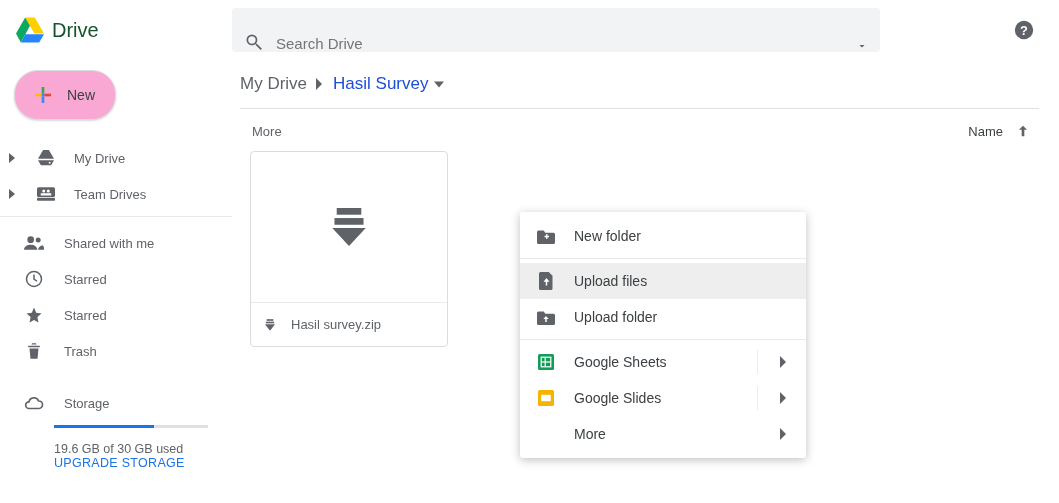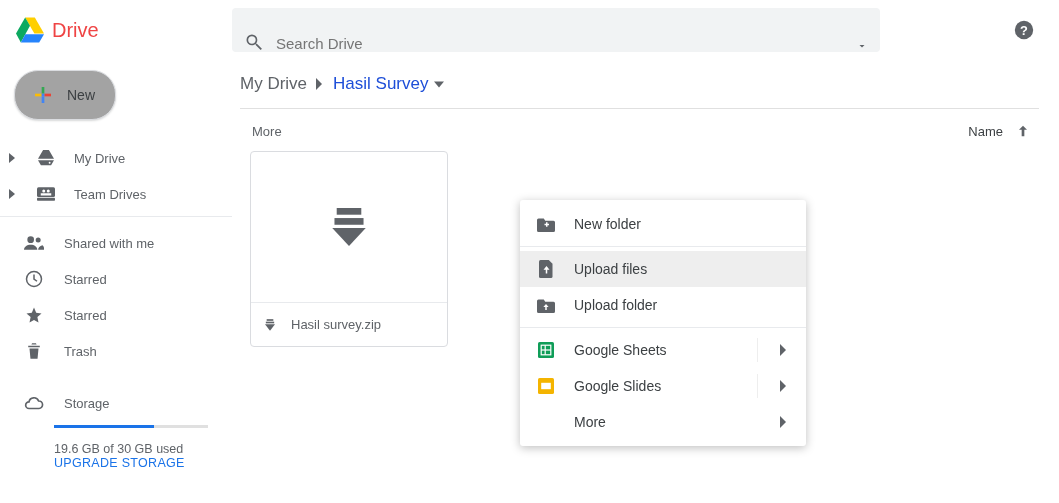--- a/index.html
+++ b/index.html
@@ -1,27 +1,27 @@
 <!DOCTYPE html>
 <html><head>
 <meta charset="utf-8">
 <style>
   * { box-sizing: border-box; margin: 0; padding: 0; }
   body { font-family: Arial, sans-serif; font-size: 13px; color: #5f6368; background: #fff; width: 1059px; height: 503px; overflow: hidden; position: relative; }
   .header { display: flex; align-items: center; height: 60px; padding: 0 16px; }
   .logo { display: flex; align-items: center; gap: 8px; width: 216px; }
-  .logo-text { font-size: 20px; color: #ef4444; font-weight: 400; }
+  .logo-text { font-size: 20px; color: #14532d; font-weight: 400; }
   .searchbar { flex: 1; max-width: 648px; background: #f1f3f4; border-radius: 4px; height: 44px; display: flex; align-items: flex-end; padding: 0 12px; }
   .searchbar .sicon { color: #5f6368; }
   .searchbar input { flex: 1; border: none; background: transparent; font-size: 15px; margin-left: 12px; outline: none; color: #5f6368; }
   .searchbar .dd { color: #5f6368; }
   .help-btn { margin-left: auto; margin-right: 8px; }
   .layout { display: flex; }
   .sidebar { width: 232px; padding-top: 10px; }
-  .new-btn { display: inline-flex; align-items: center; gap: 12px; background: #a3a3a3; border: 1px solid #dadce0; border-radius: 24px; padding: 12px 20px 12px 16px; margin-left: 14px; box-shadow: 0 1px 2px rgba(60,64,67,.2); cursor: pointer; }
+  .new-btn { display: inline-flex; align-items: center; gap: 12px; background: #f9a8d4; border: 1px solid #dadce0; border-radius: 24px; padding: 12px 20px 12px 16px; margin-left: 14px; box-shadow: 0 1px 2px rgba(60,64,67,.2); cursor: pointer; }
   .new-btn span.lbl { font-size: 14px; color: #3c4043; font-weight: 500; }
   .nav { margin-top: 20px; }
   .nav-item { display: flex; align-items: center; gap: 18px; padding: 8px 16px 8px 8px; height: 36px; cursor: pointer; }
   .nav-item .tri { width: 10px; display:flex; justify-content:center;}
   .nav-item .ic { width: 20px; display: flex; justify-content: center; }
   .nav-item .txt { font-size: 13px; color: #5f6368; }
   .divider { height: 1px; background: #e8eaed; margin: 4px 0 8px 0; }
   .nav-item.noarrow { padding-left: 24px; gap: 20px; }
   .storage-block { padding-left: 54px; padding-right: 24px; margin-top: 4px; }
   .storage-bar { height: 3px; background: #e0e0e0; position: relative; margin-bottom: 14px; }
@@ -32,21 +32,21 @@
   .breadcrumb { display: flex; align-items: center; gap: 8px; padding: 6px 0 14px 0; border-bottom: 1px solid #e0e0e0; font-size: 17px; color: #5f6368; }
   .breadcrumb .cur { display:flex; align-items:center; gap:6px; color: #1d4ed8; cursor:pointer;}
   .breadcrumb .root { cursor:pointer; }
   .toolbar { display: flex; align-items: center; justify-content: space-between; padding: 14px 8px 12px 12px; }
   .section-label { font-size: 13px; color: #5f6368; font-weight: 500; }
   .sortctl { display:flex; align-items:center; gap:12px; margin-right: 0px;}
   .file-grid { padding-left: 10px; }
   .file-card { width: 198px; height: 196px; border: 1px solid #dadce0; border-radius: 4px; display: flex; flex-direction: column; cursor:pointer; }
   .file-thumb { flex: 1; display: flex; align-items: center; justify-content: center; }
   .file-foot { height: 44px; display: flex; align-items: center; gap: 16px; padding: 0 14px; border-top: 1px solid #e8eaed; font-size: 13px; color: #5f6368; }
-  .ctx-menu { position: absolute; left: 520px; top: 200px; width: 286px; background: #fff; border-radius: 3px; box-shadow: 0 2px 10px rgba(0,0,0,0.25); padding: 6px 0; }
+  .ctx-menu { position: absolute; left: 520px; top: 212px; width: 286px; background: #fff; border-radius: 3px; box-shadow: 0 2px 10px rgba(0,0,0,0.25); padding: 6px 0; }
   .ctx-item { display: flex; align-items: center; height: 36px; padding: 0 16px; gap: 18px; font-size: 14px; color: #3c4043; cursor:pointer; position:relative; }
   .ctx-item.hover { background: #eeeeee; }
   .ctx-sep { height:1px; background:#e8eaed; margin:4px 0; }
   .ctx-item .ic { width: 20px; display:flex; justify-content:center; }
   .ctx-item .chevr { position:absolute; right:18px; color:#5f6368; }
   .sub-sep { position:absolute; right:48px; top:6px; bottom:6px; width:1px; background:#eee;}
   svg { display: block; }
 </style>
 </head>
 <body>

